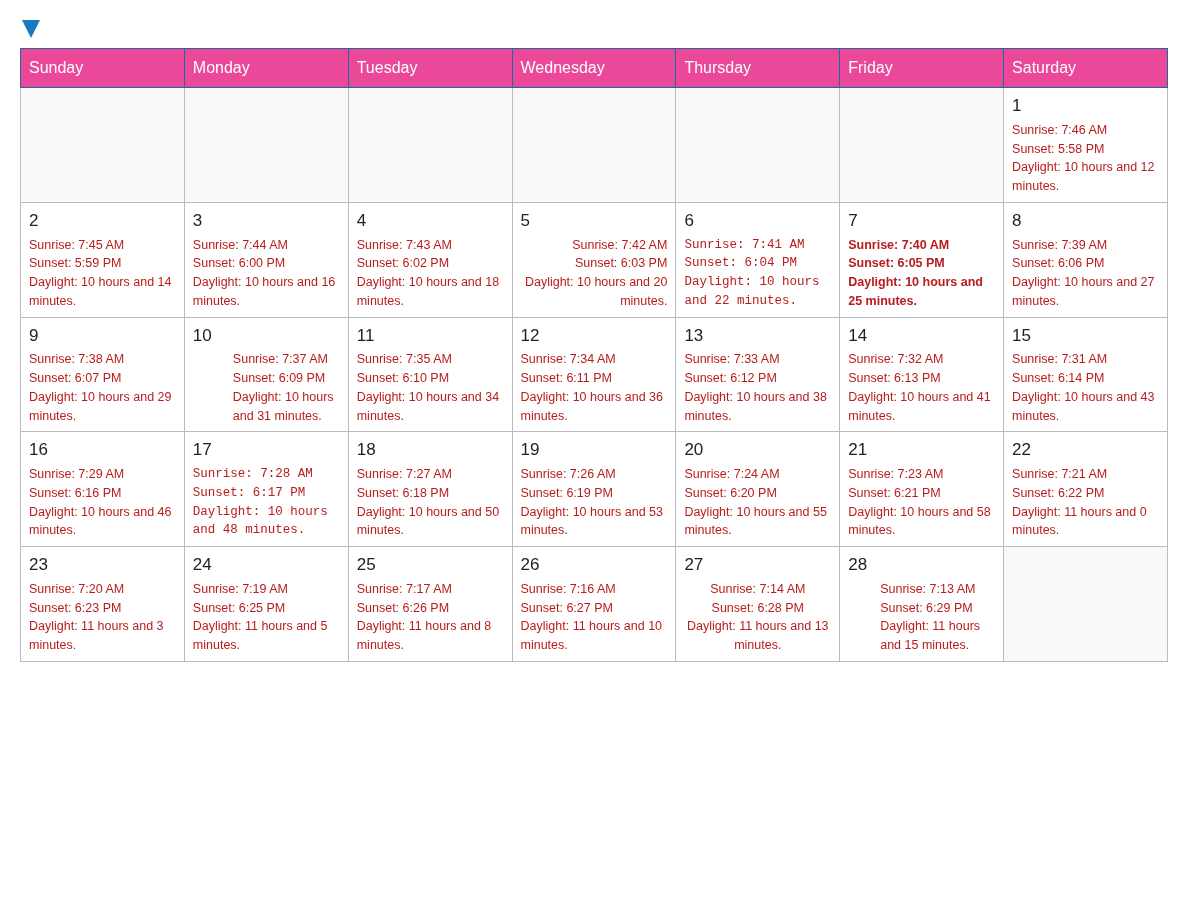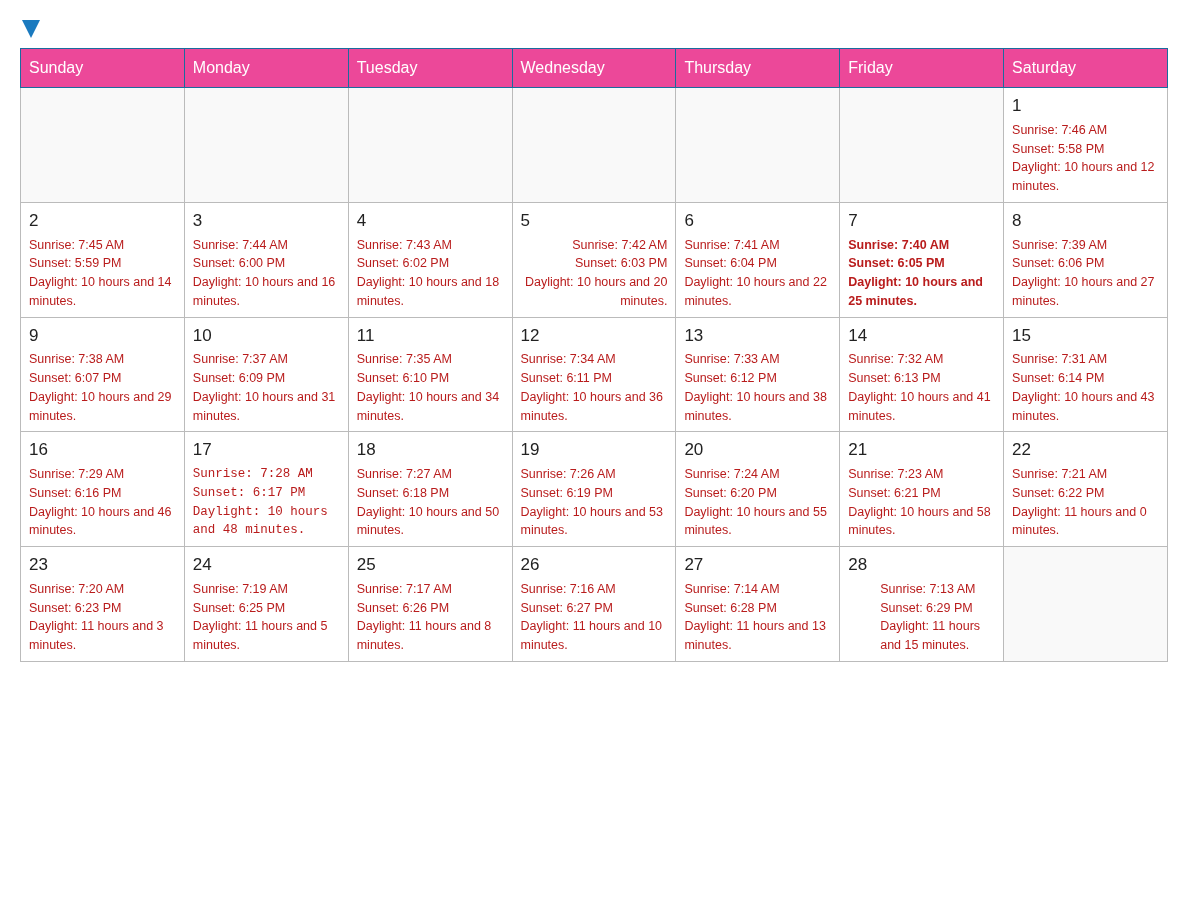--- a/index.html
+++ b/index.html
@@ -161,21 +161,21 @@
 Daylight: 10 hours and 18 minutes.</div>
         </td>
         <td>
           <span class="day-number">5</span>
           <div class="day-info" style="white-space: pre-line; text-align: right;">Sunrise: 7:42 AM
 Sunset: 6:03 PM
 Daylight: 10 hours and 20 minutes.</div>
         </td>
         <td>
           <span class="day-number">6</span>
-          <div class="day-info" style="white-space: pre-line;">Sunrise: 7:41 AM
+          <div class="day-info" style="white-space: pre-line; font-family: Liberation Mono, monospace;">Sunrise: 7:41 AM
 Sunset: 6:04 PM
 Daylight: 10 hours and 22 minutes.</div>
         </td>
         <td>
           <span class="day-number">7</span>
           <div class="day-info" style="white-space: pre-line; font-weight: bold;">Sunrise: 7:40 AM
 Sunset: 6:05 PM
 Daylight: 10 hours and 25 minutes.</div>
         </td>
         <td>
@@ -187,21 +187,21 @@
       </tr>
       <tr>
         <td>
           <span class="day-number">9</span>
           <div class="day-info" style="white-space: pre-line;">Sunrise: 7:38 AM
 Sunset: 6:07 PM
 Daylight: 10 hours and 29 minutes.</div>
         </td>
         <td>
           <span class="day-number">10</span>
-          <div class="day-info" style="white-space: pre-line;">Sunrise: 7:37 AM
+          <div class="day-info" style="white-space: pre-line; margin-left: 40px;">Sunrise: 7:37 AM
 Sunset: 6:09 PM
 Daylight: 10 hours and 31 minutes.</div>
         </td>
         <td>
           <span class="day-number">11</span>
           <div class="day-info" style="white-space: pre-line;">Sunrise: 7:35 AM
 Sunset: 6:10 PM
 Daylight: 10 hours and 34 minutes.</div>
         </td>
         <td>
@@ -293,21 +293,21 @@
 Daylight: 11 hours and 8 minutes.</div>
         </td>
         <td>
           <span class="day-number">26</span>
           <div class="day-info" style="white-space: pre-line;">Sunrise: 7:16 AM
 Sunset: 6:27 PM
 Daylight: 11 hours and 10 minutes.</div>
         </td>
         <td>
           <span class="day-number">27</span>
-          <div class="day-info" style="white-space: pre-line;">Sunrise: 7:14 AM
+          <div class="day-info" style="white-space: pre-line; text-align: center;">Sunrise: 7:14 AM
 Sunset: 6:28 PM
 Daylight: 11 hours and 13 minutes.</div>
         </td>
         <td>
           <span class="day-number">28</span>
           <div class="day-info" style="white-space: pre-line; margin-left: 32px;">Sunrise: 7:13 AM
 Sunset: 6:29 PM
 Daylight: 11 hours and 15 minutes.</div>
         </td>
         <td class="empty"></td>

